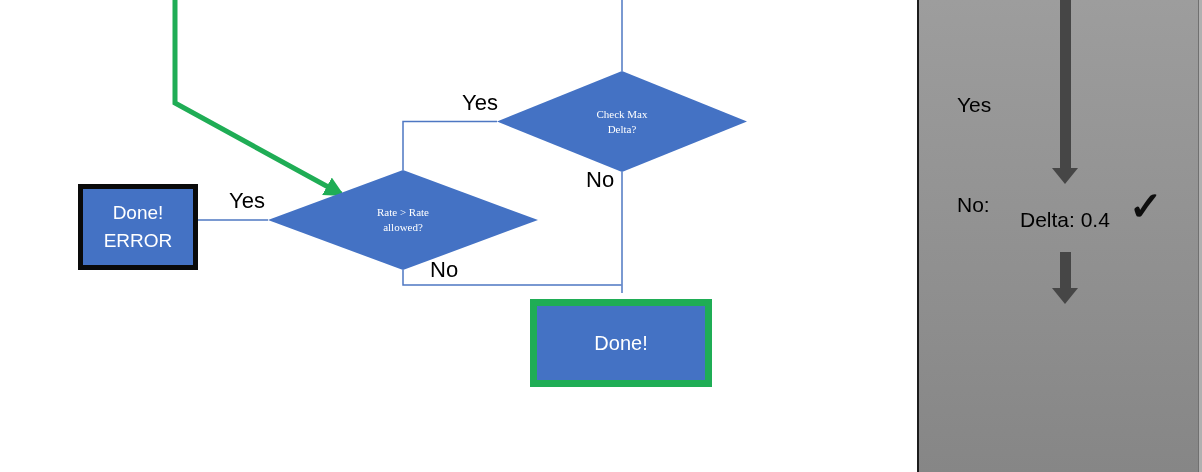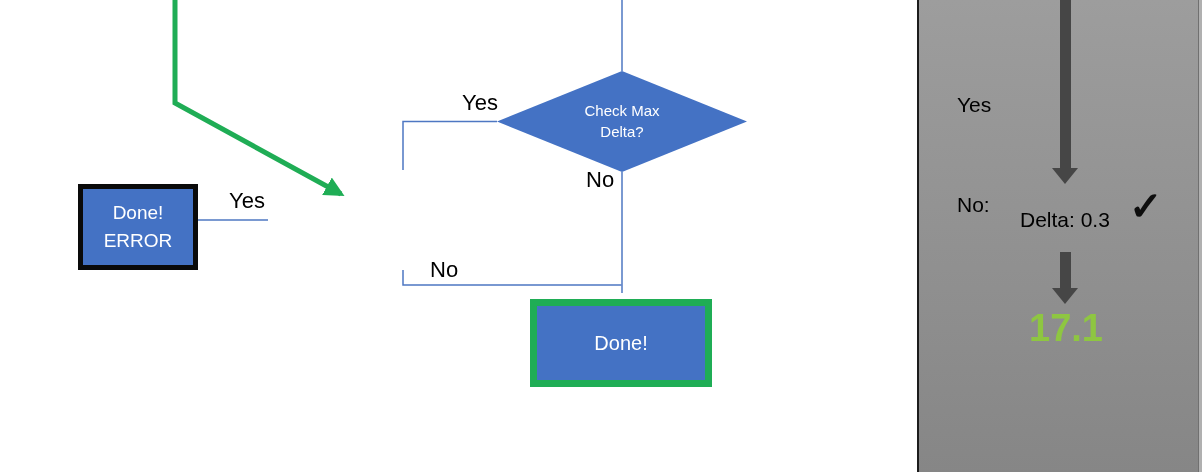--- a/index.html
+++ b/index.html
@@ -17,21 +17,21 @@
   }
   *{margin:0;padding:0;box-sizing:border-box;}
   body{font-family:"Liberation Sans",sans-serif;background:#ffffff;}
   .stage{position:relative;width:1202px;height:472px;background:#ffffff;overflow:hidden;}
 
   .connector-layer{position:absolute;left:0;top:0;width:917px;height:472px;}
 
   .diamond{position:absolute;background:var(--node-fill);
     clip-path:polygon(50% 0,100% 50%,50% 100%,0 50%);
     display:flex;flex-direction:column;align-items:center;justify-content:center;
-    color:var(--node-text);font-size:15px;line-height:1.35;text-align:center;}
+    color:var(--node-text);font-size:11px;line-height:1.35;text-align:center;font-family:Liberation Serif, serif;}
   .diamond-check{left:497px;top:71px;width:250px;height:101px;}
   .diamond-rate{left:268px;top:170px;width:270px;height:100px;}
 
   .terminal{position:absolute;background:var(--node-fill);
     display:flex;flex-direction:column;align-items:center;justify-content:center;
     color:var(--node-text);text-align:center;margin-top:7px;}
   .terminal-error{left:78px;top:177px;width:120px;height:86px;
     border:5px solid var(--error-border);font-size:19px;line-height:1.45;}
   .terminal-done{left:530px;top:292px;width:182px;height:88px;
     border:7px solid var(--green);font-size:20px;}
@@ -73,20 +73,24 @@
     <path d="M403,270 L403,285 L621.5,285" style="stroke:var(--connector);stroke-width:1.5;fill:none"></path>
     <path d="M268,220 L198,220" style="stroke:var(--connector);stroke-width:1.5;fill:none"></path>
     <path d="M175,0 L175,103 L341,194" marker-end="url(#green-arrowhead)" style="stroke:var(--green);stroke-width:5;fill:none;stroke-linejoin:miter"></path>
   </svg>
 
   <div class="diamond diamond-check">
     <span>Check Max</span>
     <span>Delta?</span>
   </div>
 
+  <div class="diamond diamond-rate">
+    <span>Rate &gt; Rate</span>
+    <span>allowed?</span>
+  </div>
 
   <div class="terminal terminal-error">
     <span>Done!</span>
     <span>ERROR</span>
   </div>
 
   <div class="terminal terminal-done">
     <span>Done!</span>
   </div>
 
@@ -98,21 +102,20 @@
   <div class="side-panel">
     <svg class="panel-arrows" viewBox="0 0 285 472" xmlns="http://www.w3.org/2000/svg">
       <rect x="141" y="0" width="11" height="169" style="fill:var(--panel-arrow)"></rect>
       <polygon points="133,168 159,168 146,184" style="fill:var(--panel-arrow)"></polygon>
       <rect x="141" y="252" width="11" height="37" style="fill:var(--panel-arrow)"></rect>
       <polygon points="133,288 159,288 146,304" style="fill:var(--panel-arrow)"></polygon>
     </svg>
 
     <div class="panel-text p-yes">Yes</div>
     <div class="panel-text p-no">No:</div>
-    <div class="panel-text p-delta">Delta: 0.3</div>
+    <div class="panel-text p-delta">Delta: 0.4</div>
     <div class="p-check">✓</div>
-    <div class="p-result">17.1</div>
 
     <div class="panel-edge-line"></div>
     <div class="panel-edge-strip"></div>
   </div>
 
 </div>
 
 </body></html>

